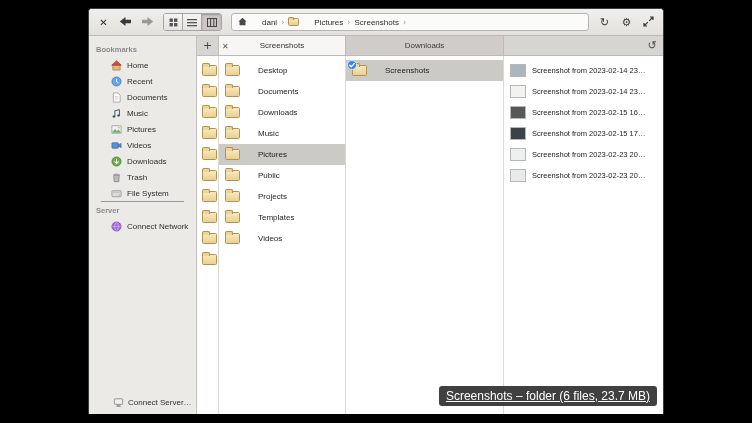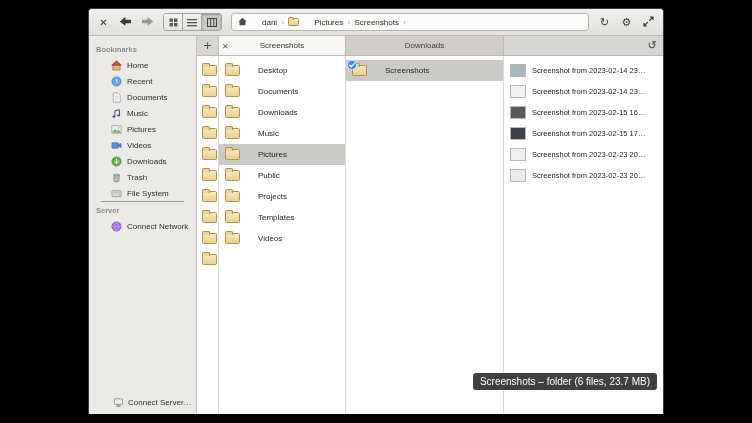--- a/index.html
+++ b/index.html
@@ -64,22 +64,22 @@
   .col-files{flex:1;border-right:none;}
   .srow{height:21px;display:flex;align-items:center;padding-left:5px;}
   .row{height:21px;display:flex;align-items:center;gap:18px;padding-left:6px;font-size:8px;color:#1d1d1d;}
   .row.sel{background:#cccac7;}
   .ficon-wrap{position:relative;flex:0 0 15px;width:15px;height:11px;}
   .emblem{position:absolute;left:-5px;top:-5px;width:10px;height:10px;}
   .emblem svg{display:block;}
   .frow{height:21px;display:flex;align-items:center;gap:6px;padding-left:6px;font-size:7.5px;color:#1d1d1d;}
   .thumb{width:16px;height:13px;border:1px solid #b9b7b4;flex:0 0 16px;background:#ddd;}
   .rlab,.flab{white-space:nowrap;overflow:hidden;text-overflow:ellipsis;}
-  .tooltip{position:absolute;right:6px;bottom:24px;background:rgba(52,52,52,.94);color:#fff;font-size:10px;
-    padding:3px 7px;border-radius:3px;white-space:nowrap;}
+  .tooltip{position:absolute;right:6px;bottom:8px;background:rgba(52,52,52,.94);color:#fff;font-size:12px;
+    padding:3px 7px;border-radius:3px;white-space:nowrap;text-decoration:underline;}
 </style>
 </head>
 <body>
 
 <div class="window">
 
   <div class="toolbar">
     <button class="tbtn">
       <span class="close-glyph uni">✕</span>
     </button>

